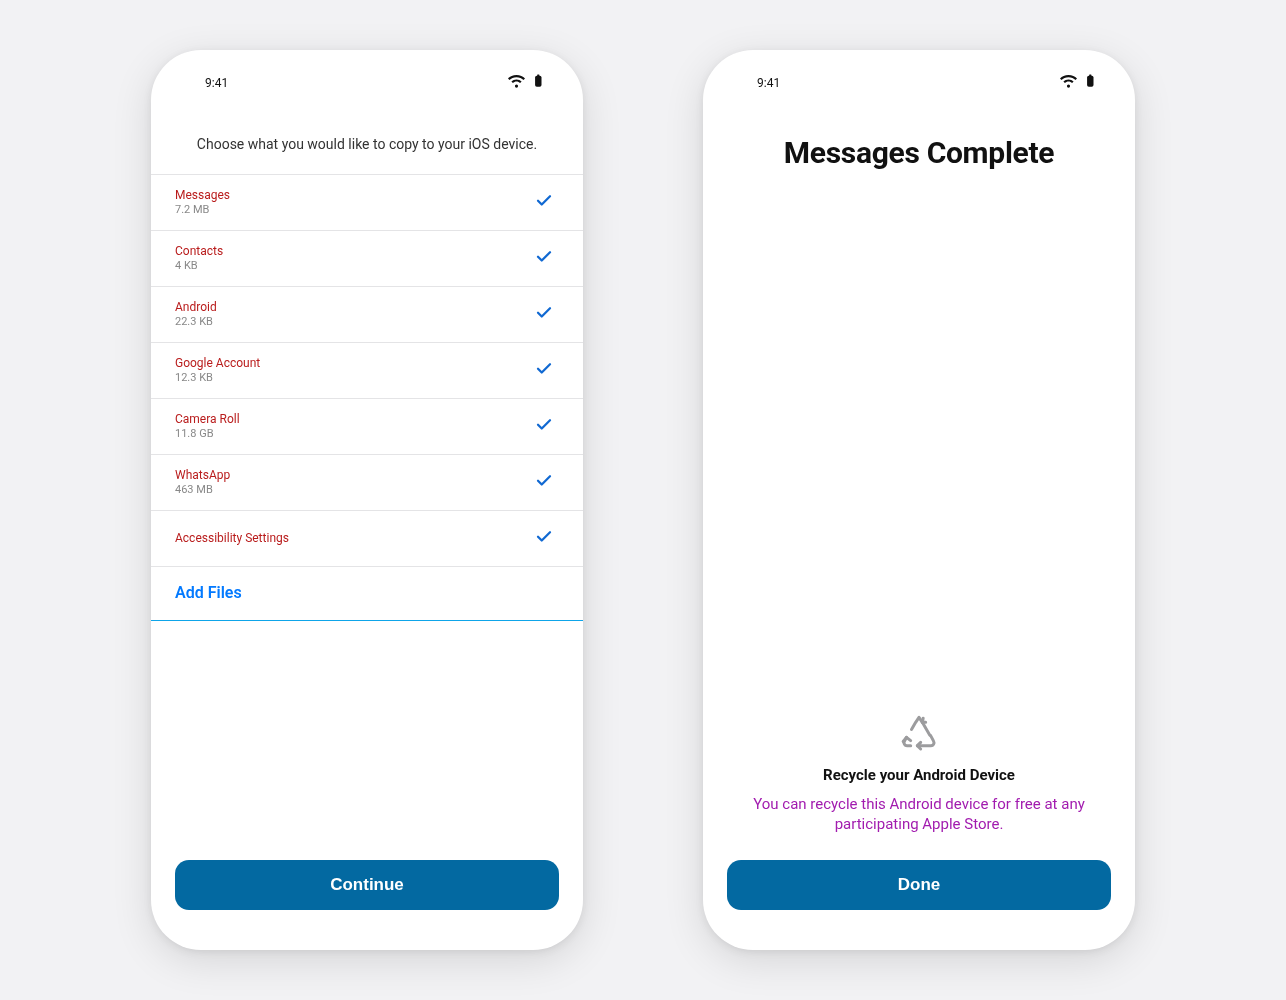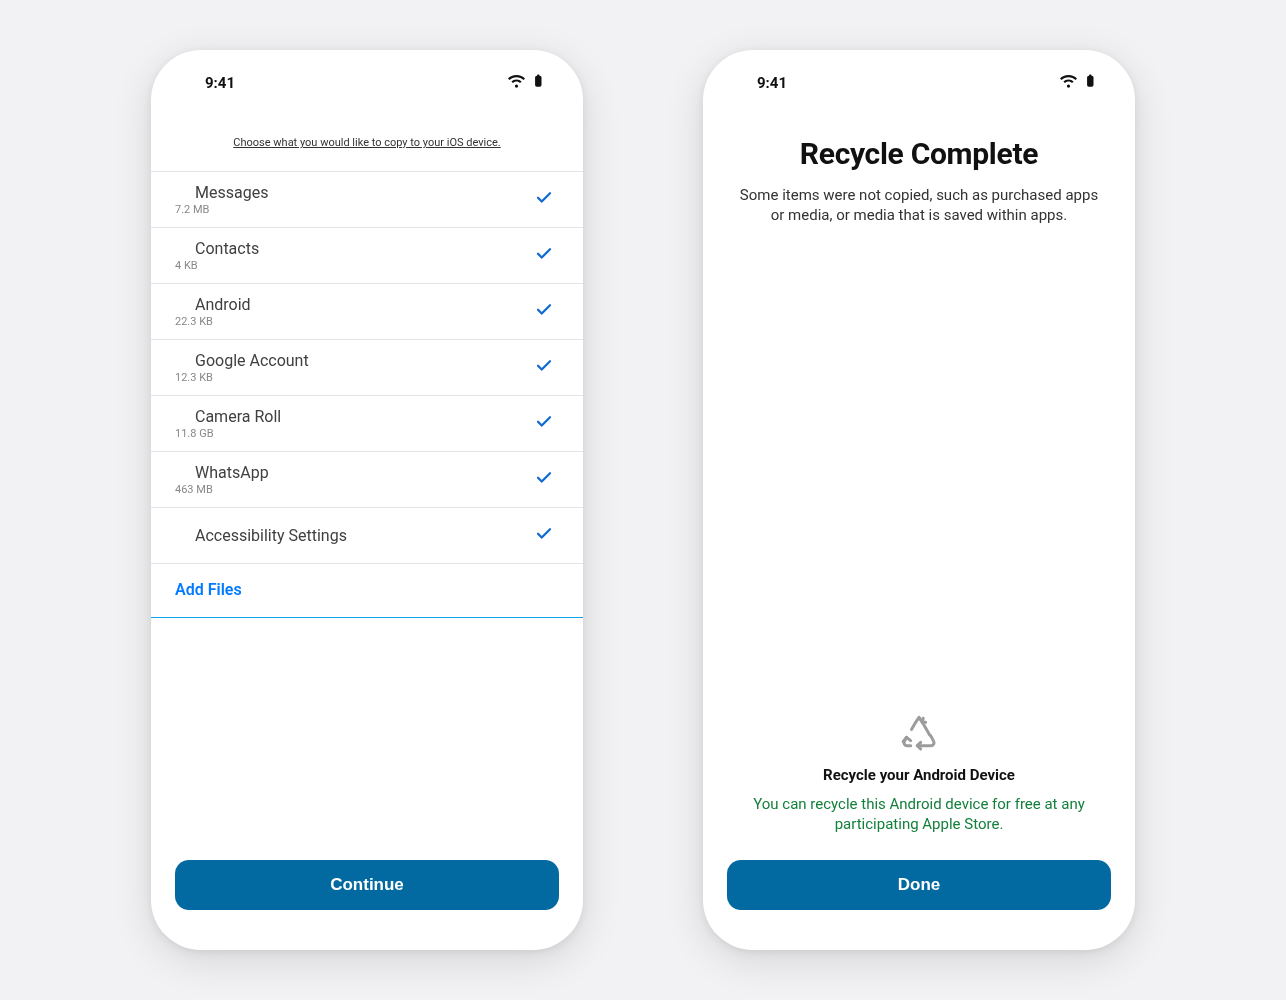--- a/index.html
+++ b/index.html
@@ -22,42 +22,41 @@
       display: flex;
       flex-direction: column;
       overflow: hidden;
       position: relative;
     }
     .status-bar {
       display: flex;
       justify-content: space-between;
       align-items: center;
       padding: 24px 38px 10px 54px;
-      font-size: 15px;
-      font-weight: 700;
+      font-size: 12px;
+      font-weight: 400;
       color: #111;
     }
     .status-right { display: flex; align-items: center; gap: 6px; }
     .header {
       text-align: center;
       padding: 34px 30px 20px;
     }
     .title {
       font-size: 30px;
       font-weight: 700;
       color: #111;
       margin-bottom: 6px;
       letter-spacing: -0.3px;
     }
     .subtitle {
-      font-size: 11px;
+      font-size: 14px;
       color: #333;
       line-height: 1.35;
       padding: 0 8px;
-      text-decoration: underline;
     }
     .sub2 {
       font-size: 15px;
       color: #333;
       line-height: 1.35;
       margin-top: 14px;
       padding: 0 2px;
     }
     .list {
       flex-shrink: 0;
@@ -66,21 +65,21 @@
     .row {
       display: flex;
       align-items: center;
       justify-content: space-between;
       padding: 10px 30px 10px 24px;
       border-bottom: 1px solid #e4e4e6;
       min-height: 56px;
       cursor: pointer;
     }
     .row-left { display: flex; flex-direction: column; gap: 1px; }
-    .row-label { font-size: 16px; color: #404040; margin-left: 20px; }
+    .row-label { font-size: 12px; color: #b91c1c; }
     .row-sub { font-size: 11px; color: #888; }
     .check-icon { color: #1169d2; flex-shrink: 0; }
     .add-files {
       padding: 16px 24px 18px;
       font-size: 16px;
       font-weight: 600;
       color: #037aff;
       border-bottom: 1px solid #0ea5e9;
       cursor: pointer;
     }
@@ -109,21 +108,21 @@
       display: inline-block;
     }
     .recycle-title {
       font-size: 15px;
       font-weight: 700;
       color: #111;
       margin-bottom: 10px;
     }
     .recycle-text {
       font-size: 15px;
-      color: #15803d;
+      color: #a21caf;
       line-height: 1.35;
     }
   </style>
 </head>
 <body>
 
 <div class="phone">
 
   <div class="status-bar">
     <span>9:41</span>
@@ -232,22 +231,21 @@
       <span>
         <svg width="14" height="14" viewBox="0 0 24 24">
             <rect x="7" y="3" width="11" height="19" rx="3" fill="#111"></rect>
             <rect x="10.5" y="1" width="4" height="2.5" rx="1" fill="#111"></rect>
           </svg>
       </span>
     </span>
   </div>
 
   <div class="header">
-    <div class="title">Recycle Complete</div>
-    <div class="sub2">Some items were not copied, such as purchased apps or media, or media that is saved within apps.</div>
+    <div class="title">Messages Complete</div>
   </div>
 
   <div class="spacer"></div>
 
   <div class="recycle-block">
     <span class="recycle-icon">
       <svg width="40" height="40" viewBox="0 0 24 24" fill="none" stroke="currentColor" stroke-width="1.8" stroke-linecap="round" stroke-linejoin="round">
         <path d="M7 19H4.8a1.8 1.8 0 0 1-1.55-2.7L4.5 14"></path>
         <path d="M11 19h8.2a1.8 1.8 0 0 0 1.55-2.7L19 13"></path>
         <path d="M14 5l-2-3-2 3-2.5 4.3"></path>

